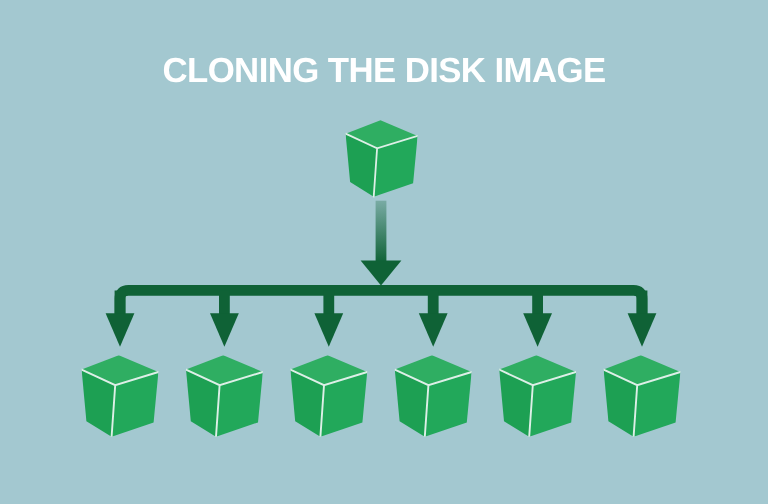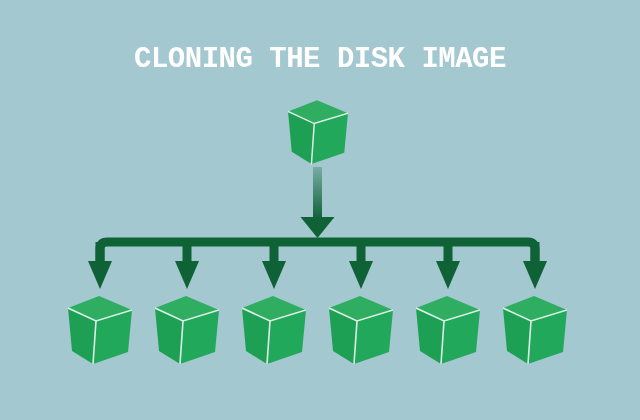--- a/index.html
+++ b/index.html
@@ -1,21 +1,21 @@
 <!DOCTYPE html>
 <html style="--background: #a3c8d0; --title-text: #ffffff; --connector-dark-green: #0f6236; --arrow-gradient-top: #0f6236; --cube-top: #2fae62; --cube-left: #1da053; --cube-right: #22a85a; --cube-edge: #ddefe7;"><head>
 <meta charset="utf-8">
 <style>
   html,body{margin:0;padding:0;}
   body{
     width:640px;height:420px;overflow:hidden;
     font-family:"Liberation Sans", sans-serif;
     background:var(--background,#a3c8d0);
   }
-  .stage{position:relative;width:552px;height:420px;background:var(--background,#a3c8d0);font-family:Liberation Mono, monospace;}
+  .stage{position:relative;width:552px;height:420px;background:var(--background,#a3c8d0);}
   .title{
     position:absolute;left:0;top:44px;width:640px;margin:0;
     text-align:center;color:var(--title-text,#ffffff);
     font-size:29px;font-weight:700;letter-spacing:-0.5px;line-height:1.1;
   }
   .cube{position:absolute;display:block;}
   .cube-face{stroke:none;}
   .cube-edge{stroke:var(--cube-edge,#ddefe7);stroke-width:1.6;stroke-linecap:round;fill:none;}
   .main-arrow{position:absolute;left:300px;top:167px;}
   .branches{position:absolute;left:0;top:233px;}

